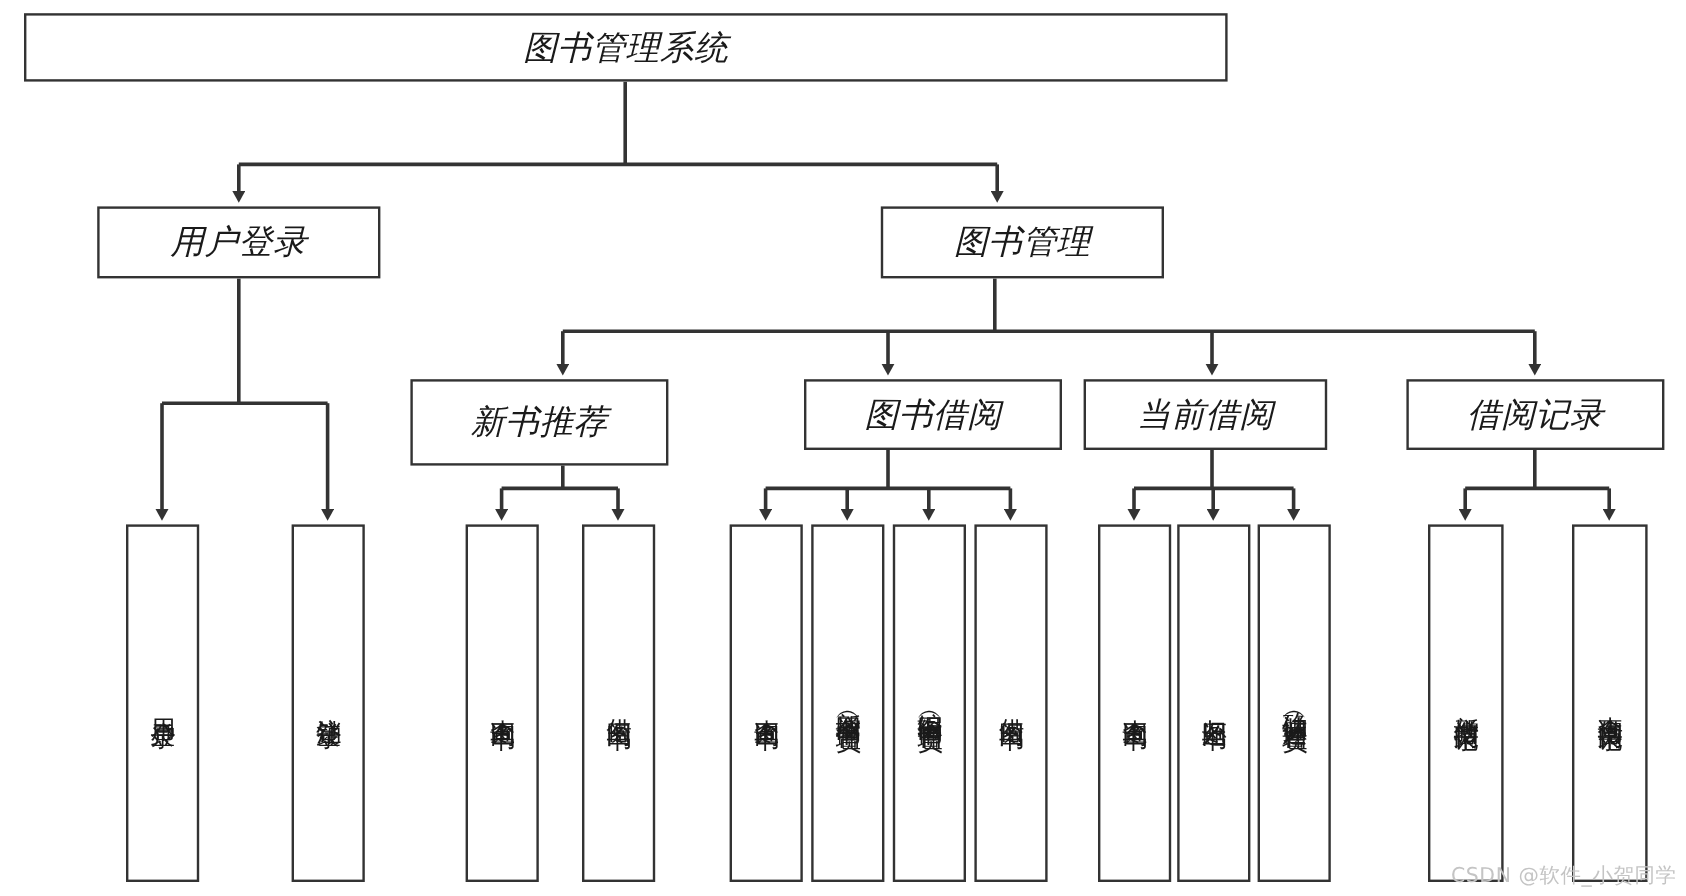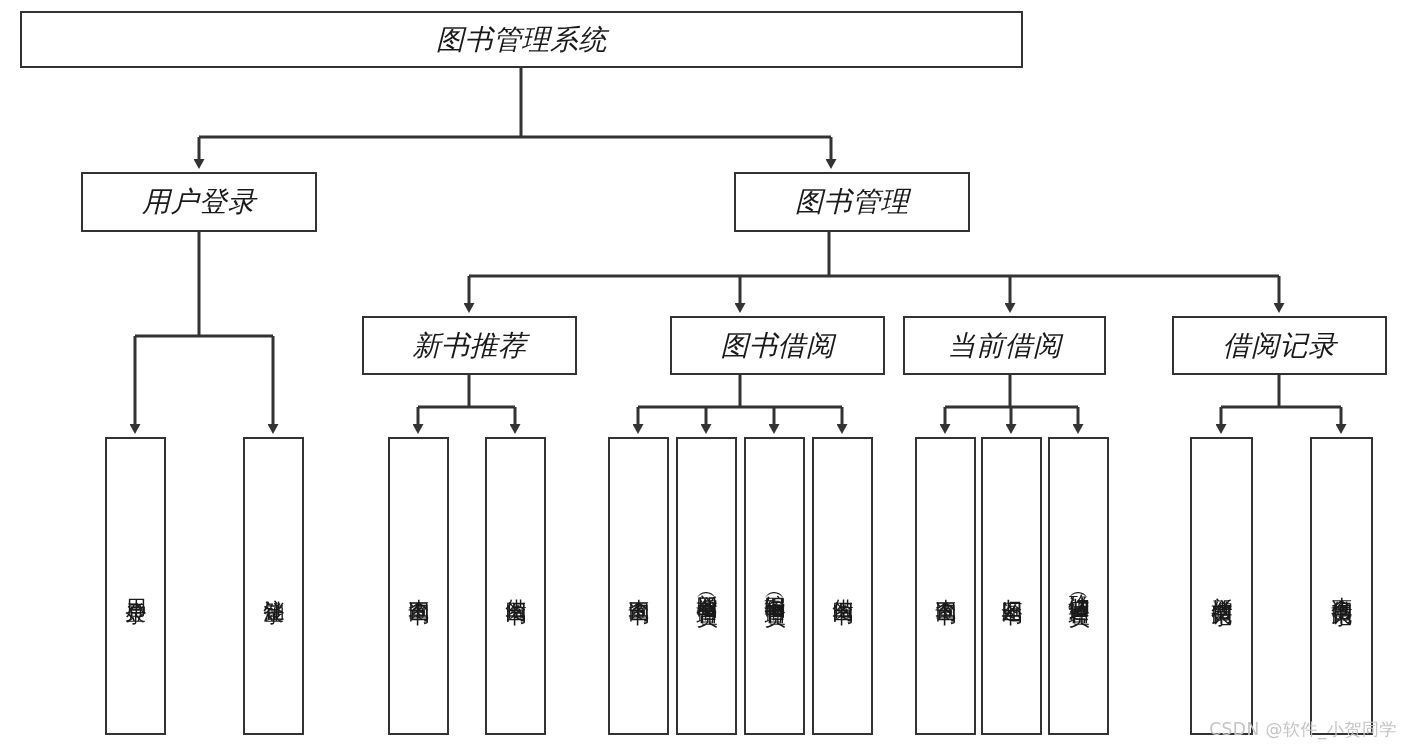--- a/index.html
+++ b/index.html
@@ -129,21 +129,21 @@
     <span class="label">图书管理系统</span>
   </div>
 
   <div class="node horiz" style="left:81px;top:172px;width:236px;height:60px;">
     <span class="label">用户登录</span>
   </div>
   <div class="node horiz" style="left:734px;top:172px;width:236px;height:60px;">
     <span class="label">图书管理</span>
   </div>
 
-  <div class="node horiz" style="left:362px;top:316px;width:215px;height:59px;">
+  <div class="node horiz" style="left:342px;top:316px;width:215px;height:72px;">
     <span class="label">新书推荐</span>
   </div>
   <div class="node horiz" style="left:670px;top:316px;width:215px;height:59px;">
     <span class="label">图书借阅</span>
   </div>
   <div class="node horiz" style="left:903px;top:316px;width:203px;height:59px;">
     <span class="label">当前借阅</span>
   </div>
   <div class="node horiz" style="left:1172px;top:316px;width:215px;height:59px;">
     <span class="label">借阅记录</span>

